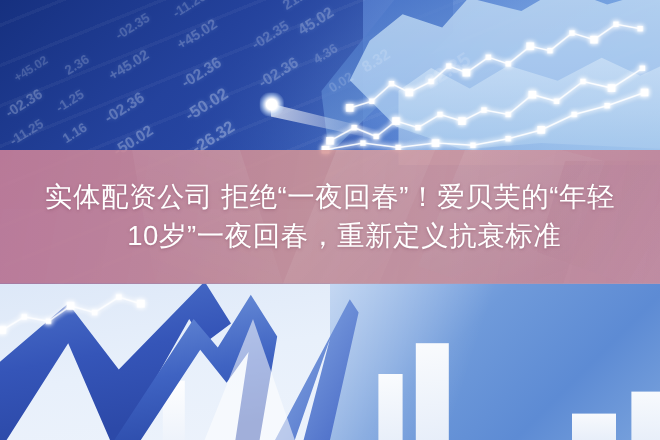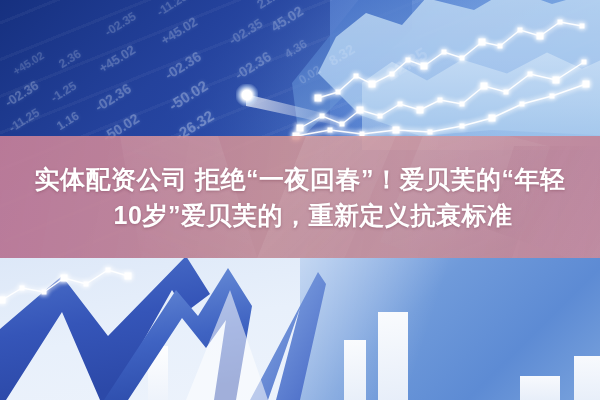--- a/index.html
+++ b/index.html
@@ -106,21 +106,21 @@
     overflow:hidden;
   }
   .bandFacets{position:absolute;inset:0;opacity:.55;}
   .facet{position:absolute;}
   .bandText{
     position:absolute;left:0;top:136px;width:600px;height:122px;
     display:flex;flex-direction:column;align-items:center;justify-content:center;
     gap:4px;padding:0 8px;
   }
   .tline{
-    color:#ffffff;font-size:25px;font-weight:700;letter-spacing:.5px;
+    color:#ffffff;font-size:25px;font-weight:400;letter-spacing:.5px;
     line-height:1.28;white-space:nowrap;
     text-shadow:0 1px 3px rgba(120,60,80,.45);
   }
   .tline.l2{margin-left:26px;}
 </style>
 </head>
 <body>
 
 <div id="stage">
 
@@ -278,16 +278,16 @@
            background:linear-gradient(200deg,rgba(255,255,255,.14),rgba(255,255,255,0));
            clip-path:polygon(0 0,70% 0,100% 100%,16% 100%);"></div>
       <div class="facet" style="left:488px;top:10px;width:130px;height:130px;
            background:linear-gradient(120deg,rgba(150,80,110,.22),rgba(255,255,255,.10));
            clip-path:polygon(20% 0,100% 0,100% 100%,0 64%);"></div>
     </div>
   </div>
 
   <div class="bandText">
     <div class="tline l1">实体配资公司 拒绝“一夜回春”！爱贝芙的“年轻</div>
-    <div class="tline l2">10岁”爱贝芙的，重新定义抗衰标准</div>
+    <div class="tline l2">10岁”一夜回春，重新定义抗衰标准</div>
   </div>
 
 </div>
 
 </body></html>

